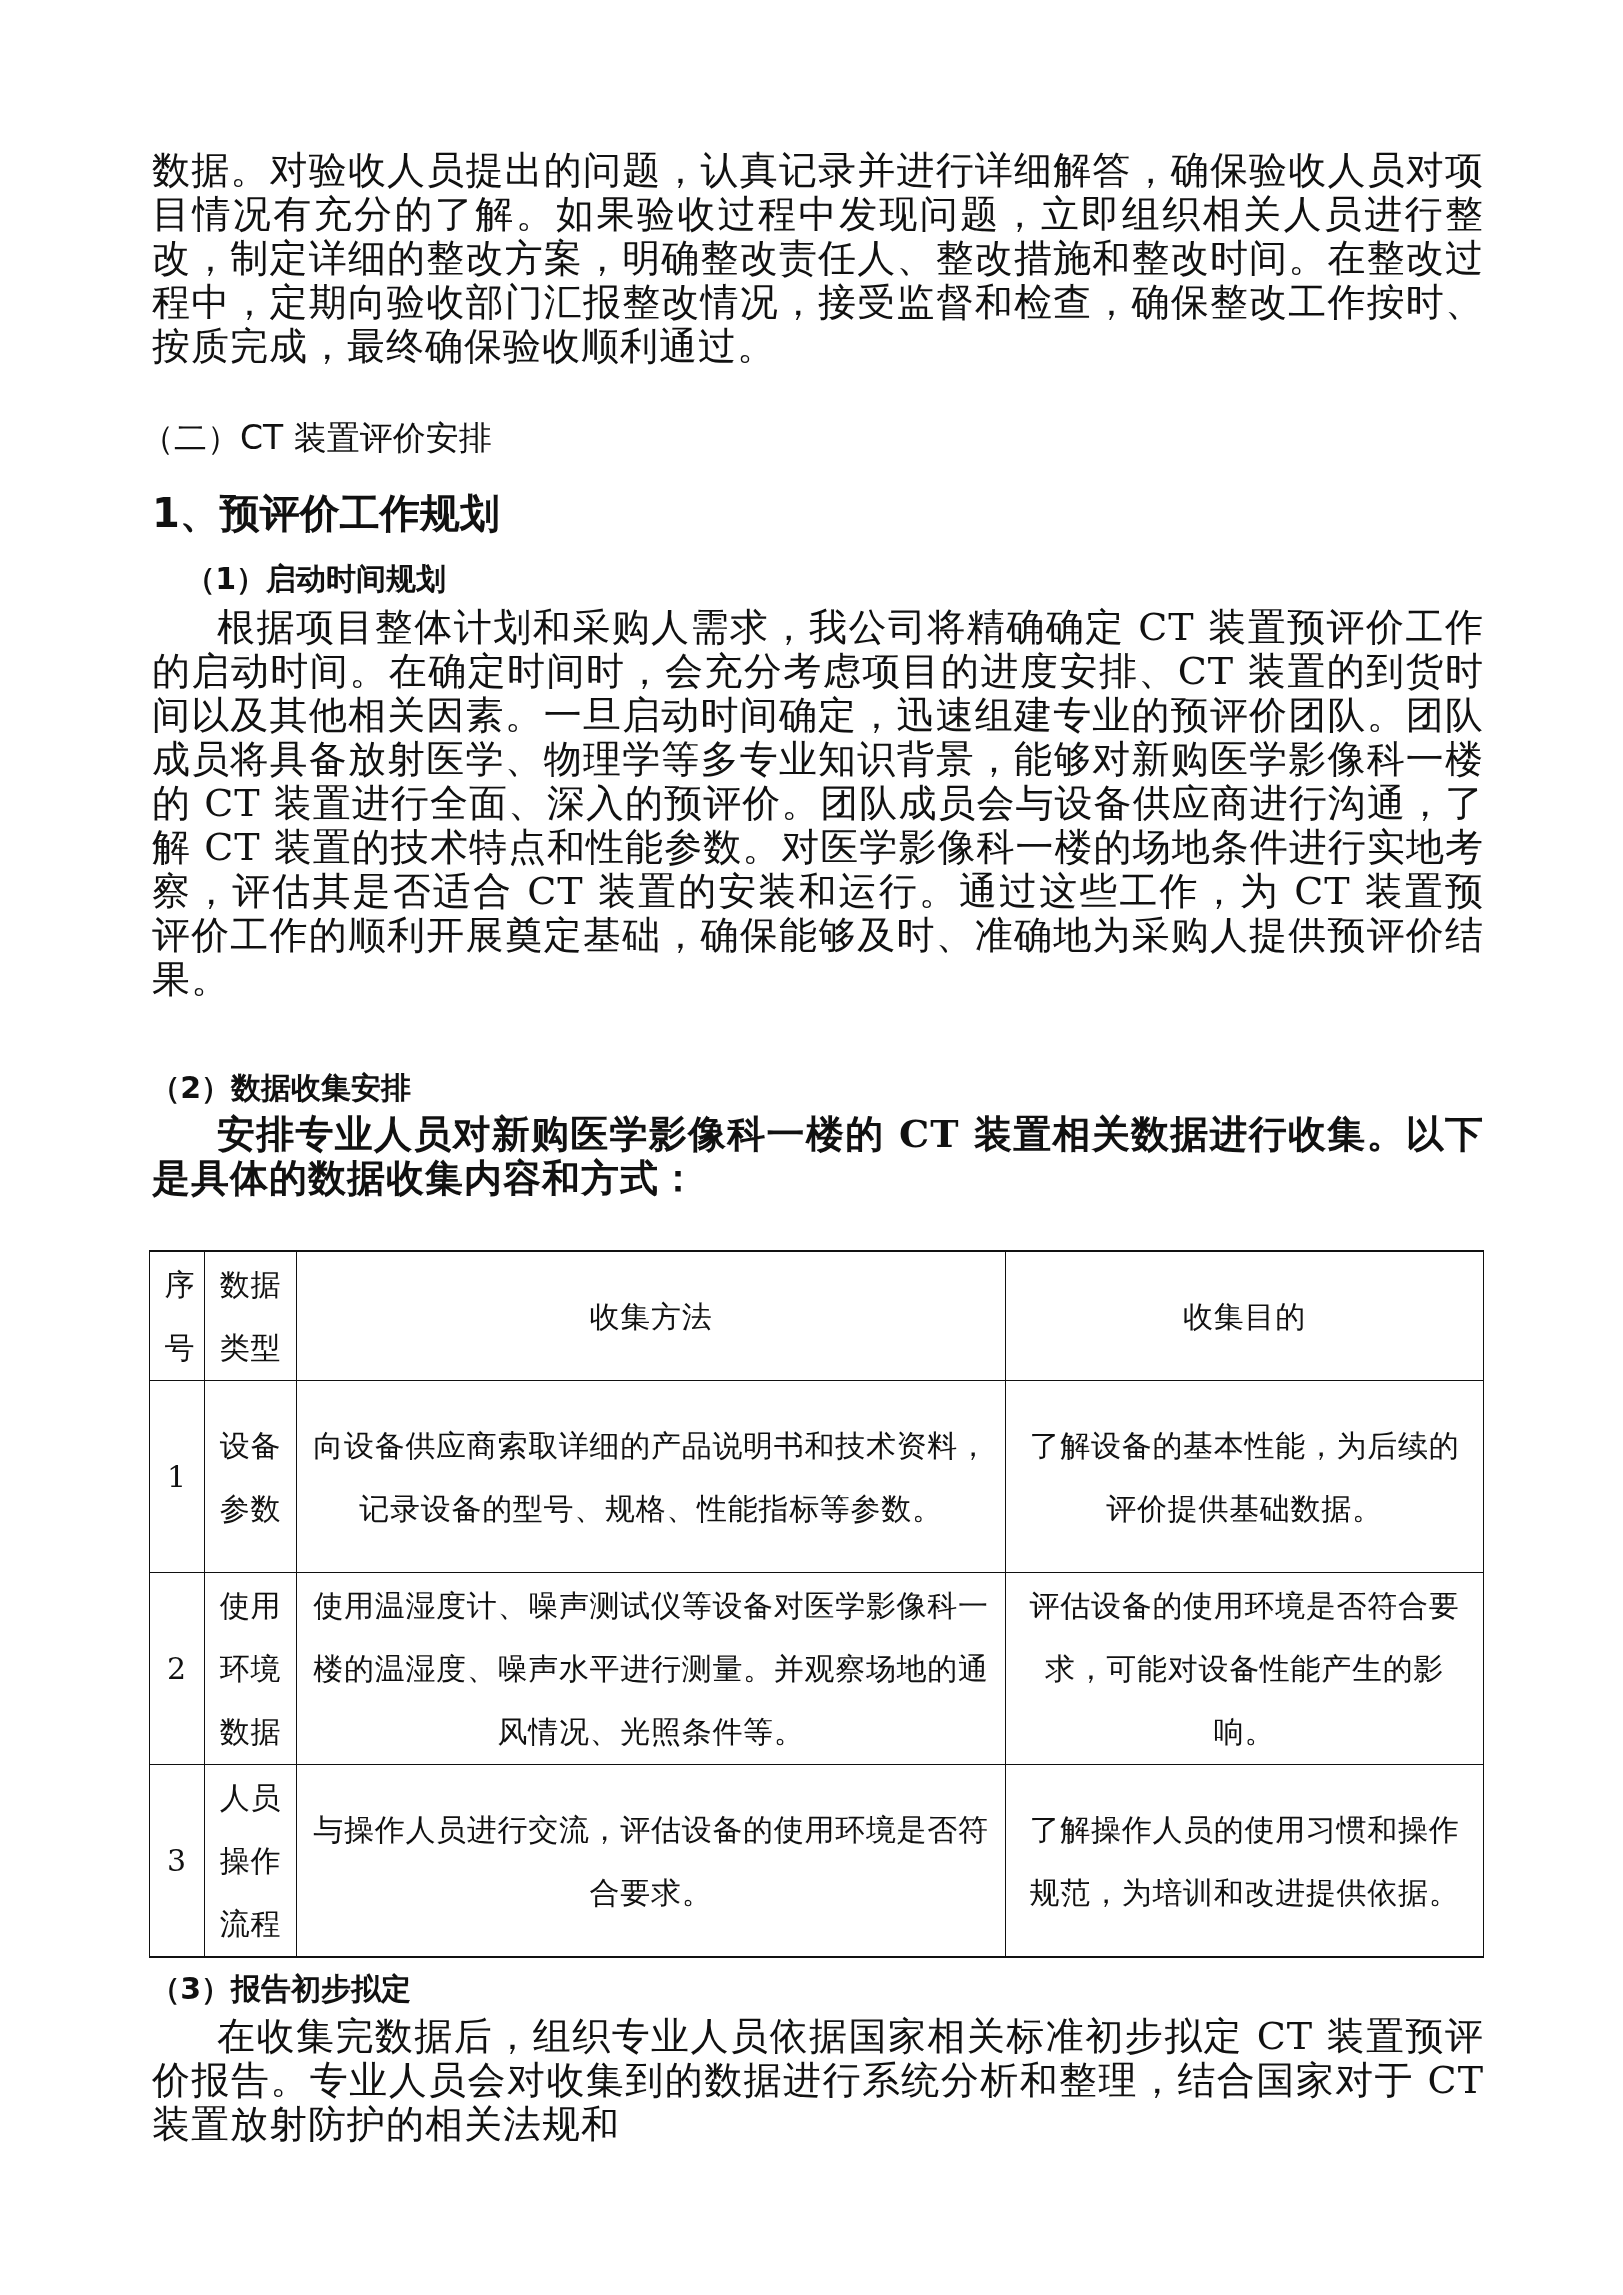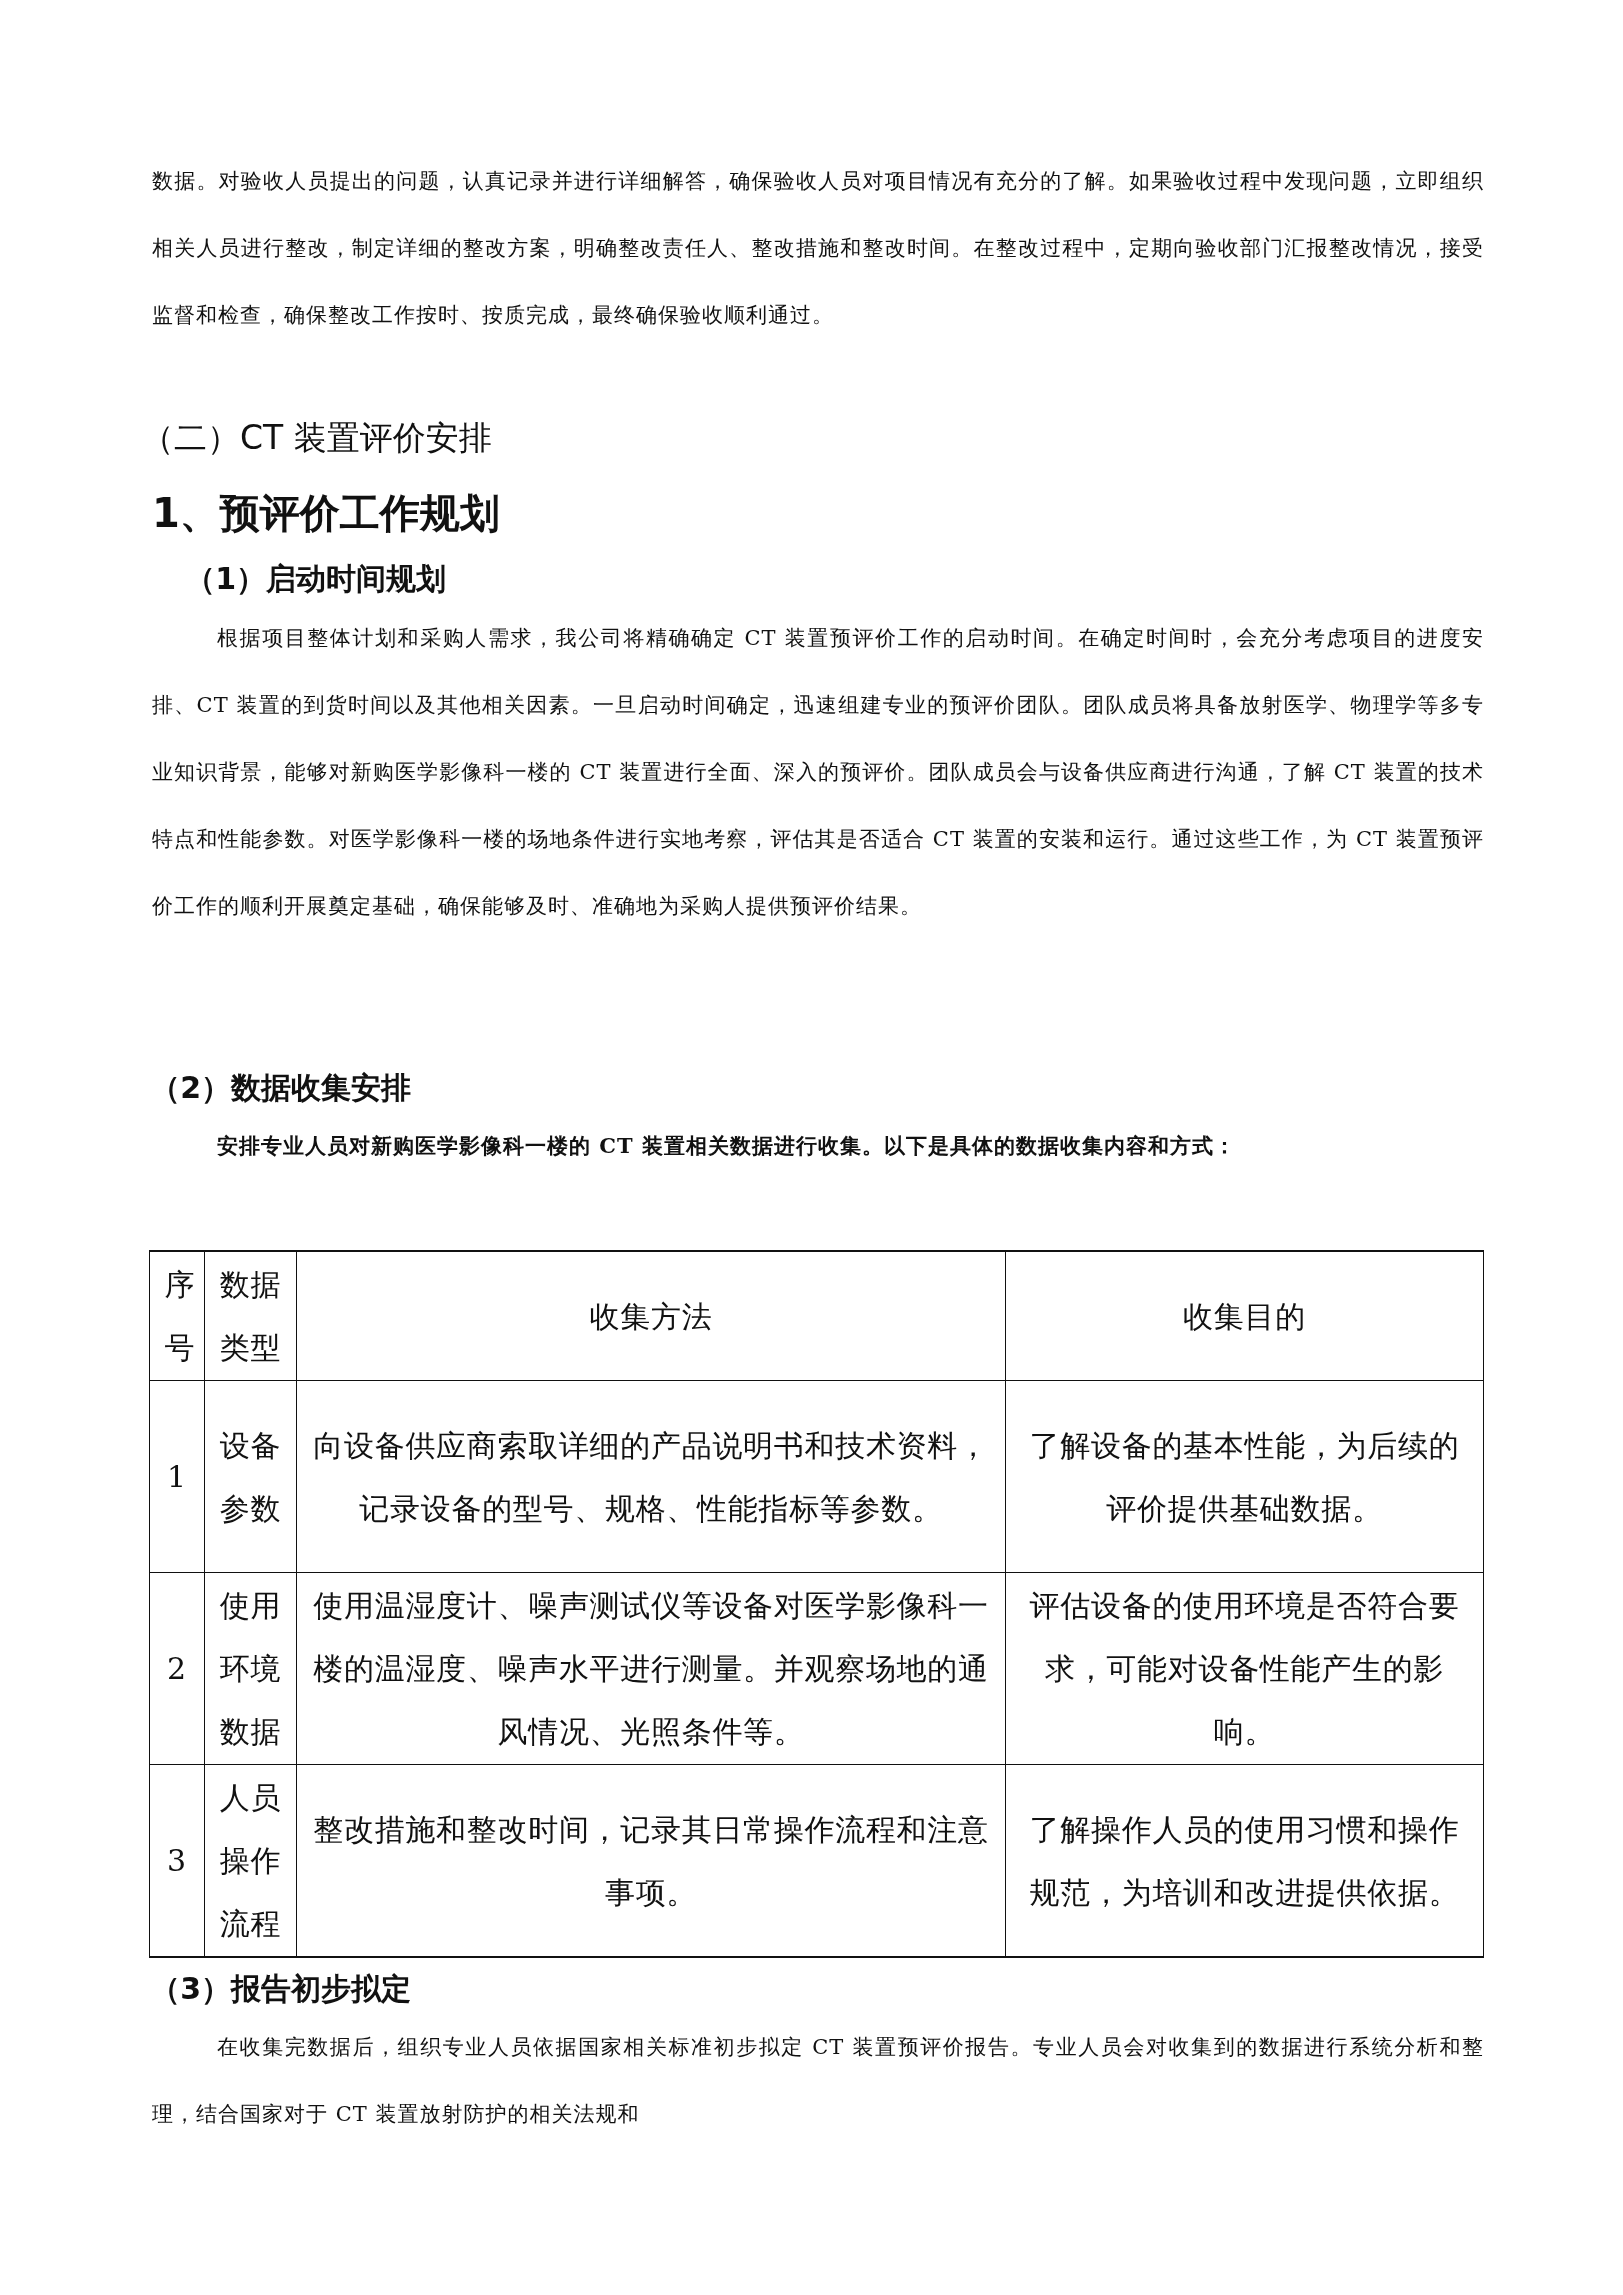--- a/index.html
+++ b/index.html
@@ -3,21 +3,21 @@
 <meta charset="utf-8">
 <style>
   html, body { margin: 0; padding: 0; background: #ffffff; }
   body {
     width: 1623px; height: 2295px; position: relative; overflow: hidden;
     font-family: "DejaVu Serif", "Liberation Serif", serif;
     color: #111111;
   }
   .page { position: absolute; left: 152px; top: 0; width: 1332px; }
   .p {
-    font-size: 21px; line-height: 67px; margin: 0;
+    font-size: 38px; line-height: 44px; margin: 0;
     text-align: justify; text-align-last: left; letter-spacing: 1px;
   }
   .p.indent { text-indent: 65px; }
   .h2 { font-size: 33px; font-weight: normal; line-height: 63px; margin: 0; font-family: "DejaVu Sans", "Liberation Sans", sans-serif; }
   .h3 { font-size: 40px; font-weight: bold; line-height: 63px; margin: 0; font-family: "DejaVu Sans", "Liberation Sans", sans-serif; }
   .h4 { font-size: 30px; font-weight: bold; line-height: 63px; margin: 0; padding-left: 5.2px; font-family: "DejaVu Sans", "Liberation Sans", sans-serif; }
   table.data {
     position: absolute; left: 149px; top: 1250px; width: 1335px;
     border-collapse: collapse; table-layout: fixed;
     font-size: 30px; line-height: 63px; letter-spacing: 0.7px;
@@ -106,21 +106,21 @@
     <td>使用温湿度计、噪声测试仪等设备对医学影像科一楼的温湿度、噪声水平进行测量。并观察场地的通风情况、光照条件等。</td>
     <td>评估设备的使用环境是否符合要求，可能对设备性能产生的影响。</td>
   </tr>
   <tr class="r3">
     <td>3</td>
     <td>
       <span class="vert">人员</span>
       <span class="vert">操作</span>
       <span class="vert">流程</span>
     </td>
-    <td>整改措施和整改时间，记录其日常操作流程和注意事项。</td>
+    <td>与操作人员进行交流，评估设备的使用环境是否符合要求。</td>
     <td>了解操作人员的使用习惯和操作规范，为培训和改进提供依据。</td>
   </tr>
 </tbody>
   </table>
 
 <div class="page" style="top:1957px; left:145px;">
   <h4 class="h4">（3）报告初步拟定</h4>
 </div>
 <div class="page" style="top:2014px;">
   <p class="p indent">在收集完数据后，组织专业人员依据国家相关标准初步拟定 CT 装置预评价报告。专业人员会对收集到的数据进行系统分析和整理，结合国家对于 CT 装置放射防护的相关法规和</p>

